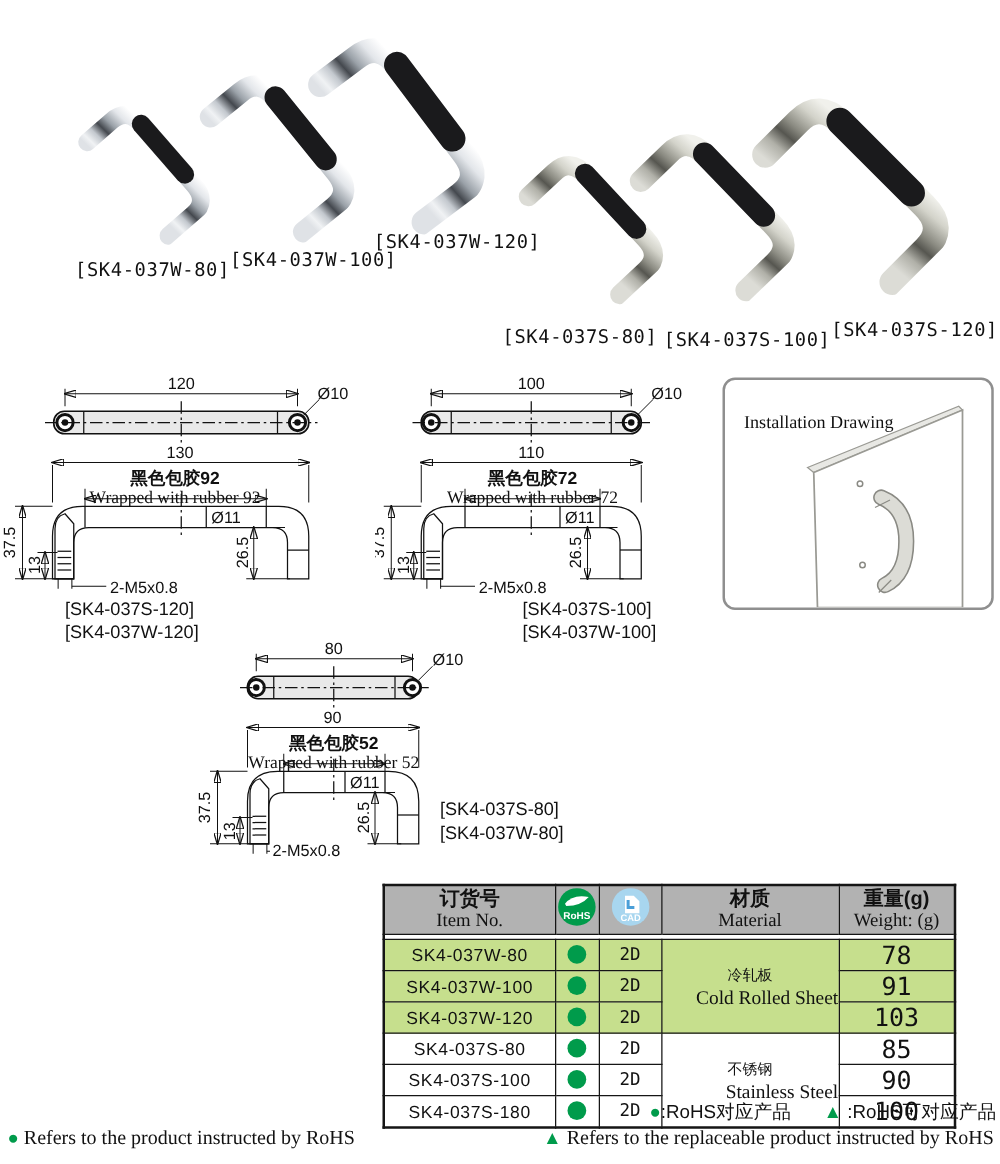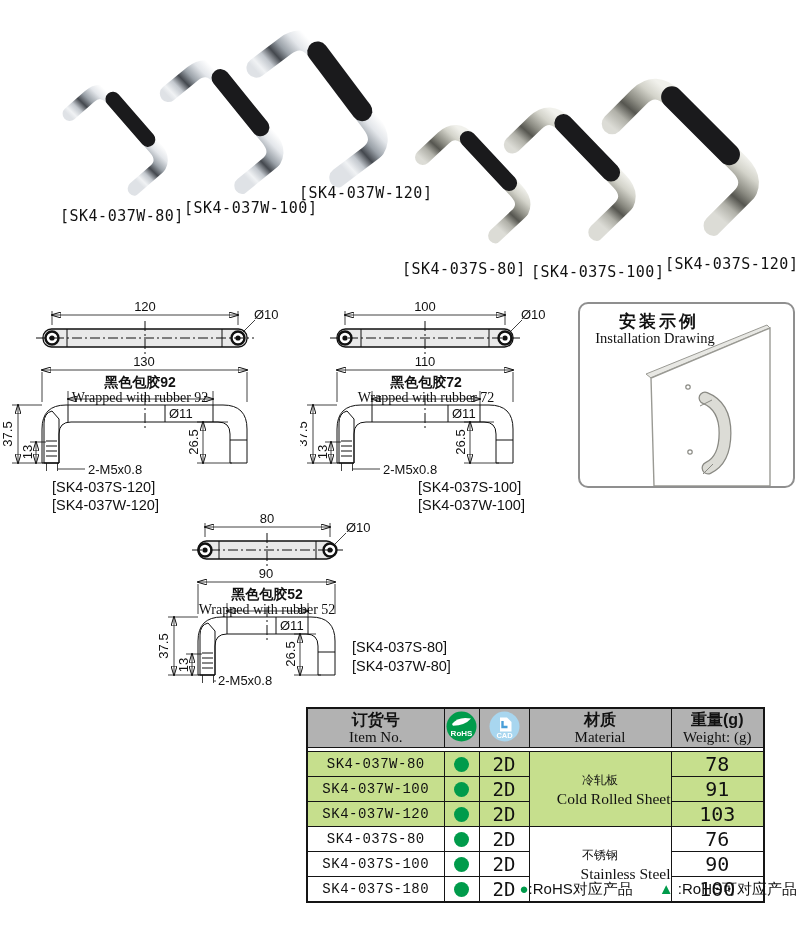--- a/index.html
+++ b/index.html
@@ -36,22 +36,22 @@
   .spec{position:absolute;left:306px;top:707px;width:457px;border-collapse:collapse;
         table-layout:fixed;border:2px solid #151515;}
   .spec th,.spec td{border:1px solid #151515;text-align:center;vertical-align:middle;padding:0;}
   .spec thead th{background:#b2b2b2;height:38px;border-bottom:none;}
   .gap td{height:3px;background:#fff;border-top:1.5px solid #151515;
           border-bottom:1.5px solid #151515;border-left:none;border-right:none;}
   .spec tbody td{height:22px;}
   .rowgreen{background:#c6df8d;}
   .hcn{font-size:16px;line-height:18px;}
   .hen{font-family:Liberation Serif, serif;font-size:15px;line-height:16px;font-weight:normal;}
-  .item{font-family:Liberation Mono, monospace;font-size:14px;letter-spacing:.5px;}
-  .cad2d{font-family:"DejaVu Sans Mono",monospace;font-size:19px;}
+  .item{font-family:Liberation Sans, sans-serif;font-size:14px;letter-spacing:.5px;}
+  .cad2d{font-family:"DejaVu Sans Mono",monospace;font-size:14px;}
   .wt{font-family:"DejaVu Sans Mono",monospace;font-size:20px;}
   .mcn{font-size:12px;line-height:19px;}
   .men{font-family:"Liberation Serif",serif;font-size:15.5px;line-height:18px;text-align:right;}
   .dot{display:inline-block;width:15px;height:15px;border-radius:50%;background:#009B4B;vertical-align:middle;}
 
   
   .leg1{position:absolute;left:306px;top:880px;width:491px;text-align:right;
         font-size:15px;white-space:nowrap;}
   .leg1 .g{color:#009B4B;}
   .leg1 .part2{margin-left:26px;}
@@ -317,21 +317,20 @@
   <svg width="213" height="182" viewBox="0 0 213 182">
     <polygon points="66,70 187,21 190,24 71,74" fill="#e8e8e4" stroke="#9a9a94" stroke-width="1"></polygon>
     <polygon points="71,74 190,24 190,182 74,182" fill="#ffffff" stroke="#9a9a94" stroke-width="1.4"></polygon>
     <circle cx="108" cy="83" r="2.2" fill="none" stroke="#8a8a84" stroke-width="1.2"></circle>
     <circle cx="110" cy="148" r="2.2" fill="none" stroke="#8a8a84" stroke-width="1.2"></circle>
     <path d="M125,94 Q145,102 145,129 Q145,156 128,164" fill="none" stroke="#8a8a84" stroke-width="13" stroke-linecap="round"></path>
     <path d="M125,94 Q145,102 145,129 Q145,156 128,164" fill="none" stroke="#dcdcd6" stroke-width="10.5" stroke-linecap="round"></path>
     <line x1="120" y1="102" x2="132" y2="96" stroke="#8a8a84" stroke-width="1"></line>
     <line x1="123" y1="170" x2="133" y2="160" stroke="#8a8a84" stroke-width="1"></line>
   </svg>
-  <div class="inst-cn">安装示例</div>
   <div class="inst-en">Installation Drawing</div>
 </div>
 
 <table class="spec">
   <colgroup>
       <col style="width:137px">
       <col style="width:35px">
       <col style="width:50px">
       <col style="width:142px">
       <col style="width:93px">
@@ -394,34 +393,36 @@
       <td class="wt rowgreen">103</td>
     </tr>
     <tr>
       <td class="item">SK4-037S-80</td>
       <td><span class="dot"></span></td>
       <td class="cad2d">2D</td>
       <td rowspan="3">
         <div class="mcn">不锈钢</div>
         <div class="men">Stainless Steel</div>
       </td>
-      <td class="wt">76</td>
+      <td class="wt">85</td>
     </tr>
     <tr>
       <td class="item">SK4-037S-100</td>
       <td><span class="dot"></span></td>
       <td class="cad2d">2D</td>
       <td class="wt">90</td>
     </tr>
     <tr>
       <td class="item">SK4-037S-180</td>
       <td><span class="dot"></span></td>
       <td class="cad2d">2D</td>
       <td class="wt">100</td>
     </tr>
   </tbody>
 </table>
 
 <div class="leg1">
   <span class="g">●</span><span>:RoHS对应产品</span><span class="part2"><span class="g">▲</span><span> :RoHS可对应产品</span></span>
 </div>
 <div class="leg2">
+  <span><span class="g">●</span><span> Refers to the product instructed by RoHS</span></span>
+  <span><span class="g">▲</span><span> Refers to the replaceable product instructed by RoHS</span></span>
 </div>
 
 </body></html>

